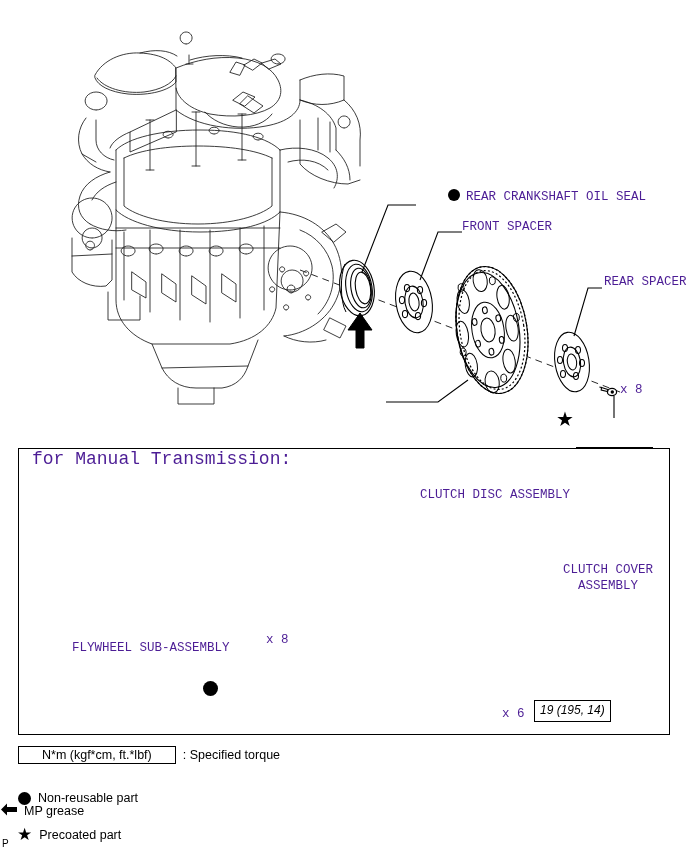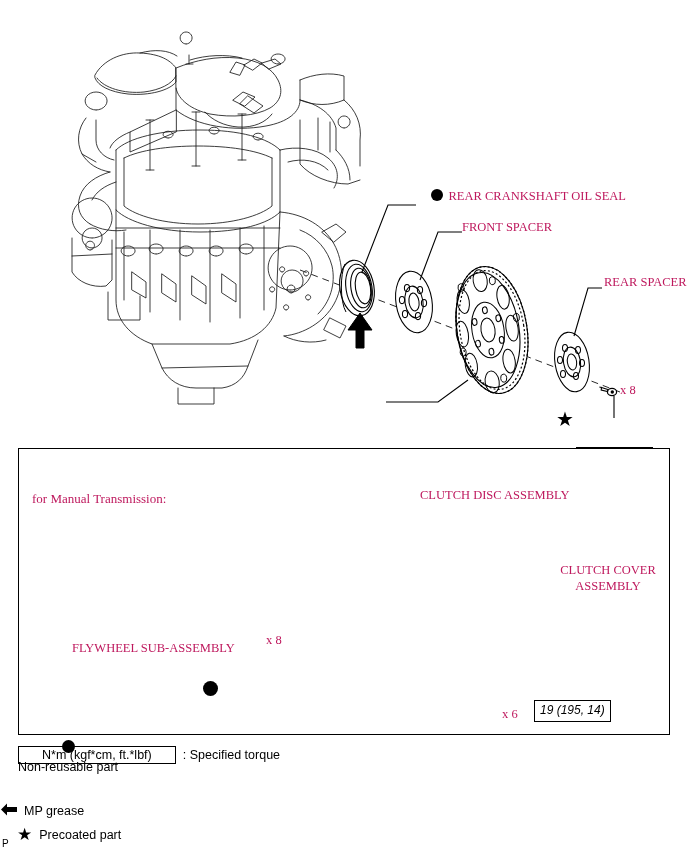--- a/index.html
+++ b/index.html
@@ -3,22 +3,22 @@
 <meta charset="utf-8">
 <style>
   html,body{margin:0;padding:0;background:#fff;}
   body{
     width:690px;height:854px;position:relative;overflow:hidden;
     font-family:"Liberation Sans",sans-serif;color:#000;
   }
   #stage{position:absolute;inset:0;}
   svg.layer{position:absolute;left:0;top:0;width:690px;height:854px;overflow:visible;}
   .lbl{
-    position:absolute;font-family:Liberation Serif, serif;
-    font-size:12.5px;line-height:1.25;color:#be185d;white-space:pre;
+    position:absolute;font-family:Liberation Mono, monospace;
+    font-size:12.5px;line-height:1.25;color:#4c1d95;white-space:pre;
   }
   .lbl.w{white-space:normal;}
   .torque-box{
     position:absolute;border:1.4px solid #000;background:#fff;
     font-size:12px;padding:2px 5px;font-family:"Liberation Sans",sans-serif;
     white-space:pre;line-height:1.3;margin-top:34px;
   }
   .torque-box.two{padding:4px 6px;}
   .torque-box.two div{margin:3px 0;}
   .panel{
@@ -396,21 +396,21 @@
 
 
   <div class="lbl" style="left:620px;top:383px;">x 8</div>
 
   <div class="star" style="position:absolute;left:556px;top:409px;font-size:20px;">★</div>
 
   <div class="torque-box" style="left:576px;top:413px;">83 (846, 61)</div>
 
   <div class="panel" style="left:18px;top:448px;width:652px;height:287px;"></div>
 
-  <div class="lbl" style="left:32px;top:491px;font-size:13px;">for Manual Transmission:</div>
+  <div class="lbl" style="left:32px;top:448px;font-size:18px;">for Manual Transmission:</div>
 
   <div class="lbl" style="left:28px;top:641px;margin-left:44px;">FLYWHEEL SUB-ASSEMBLY</div>
 
   <div class="lbl" style="left:420px;top:488px;">CLUTCH DISC ASSEMBLY</div>
 
   <div class="lbl w" style="left:556px;top:563px;width:104px;text-align:center;">CLUTCH COVER
 ASSEMBLY</div>
 
   <div class="lbl" style="left:266px;top:633px;">x 8</div>
 
@@ -419,21 +419,21 @@
 
   <div class="lbl" style="left:502px;top:707px;">x 6</div>
 
   <div class="torque-box" style="left:534px;top:666px;font-style:italic;">19 (195, 14)</div>
 
   <div class="legend-row" style="left:18px;top:746px;">
     <span class="legend-box">N*m (kgf*cm, ft.*lbf)</span>
     <span>: Specified torque</span>
   </div>
 
-  <div class="legend-row" style="left:18px;top:740px;flex-direction:column;">
+  <div class="legend-row" style="left:18px;top:791px;">
     <span class="dot"></span>
     <span>Non-reusable part</span>
   </div>
 
   <div class="legend-row" style="left:1px;top:803px;">
     <span class="grease">
       <svg width="16" height="13" viewBox="0 0 16 13">
         <path d="M0,6.5 L6,0.5 L6,4 L16,4 L16,9 L6,9 L6,12.5 Z" fill="#000"></path>
       </svg>
     </span>

